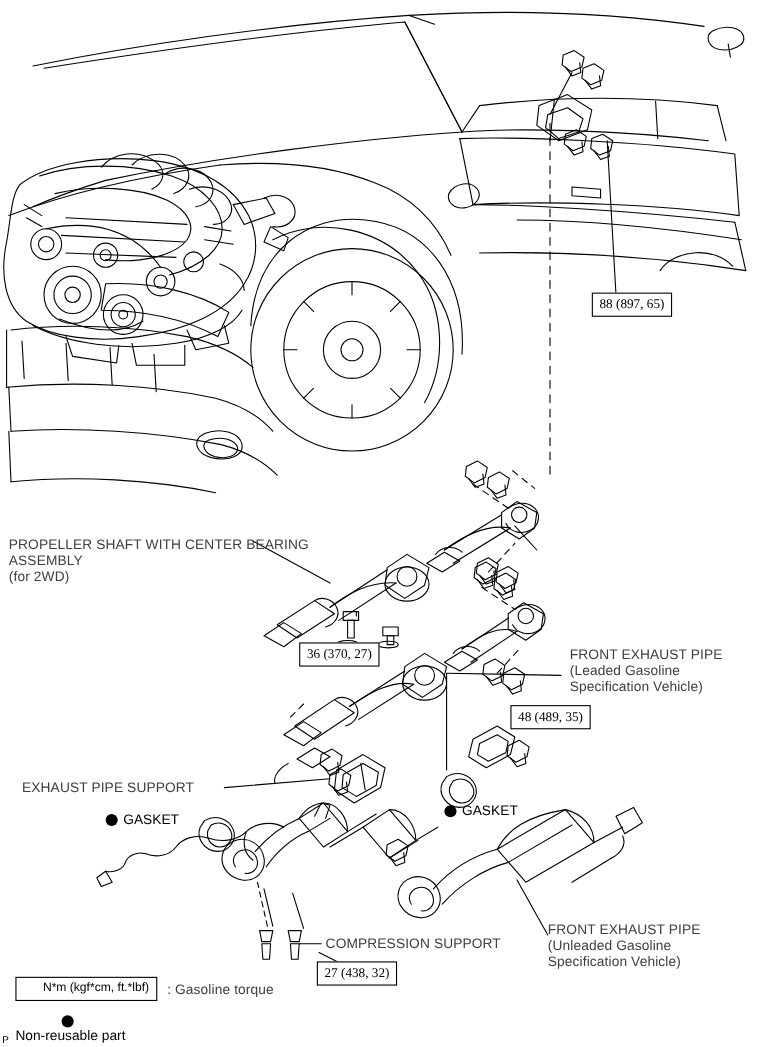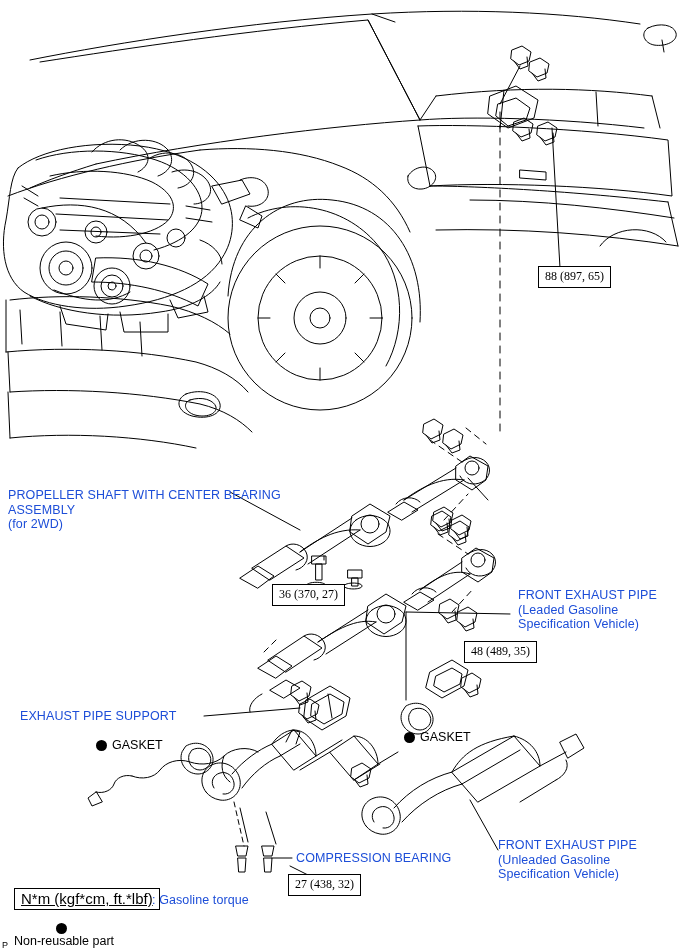--- a/index.html
+++ b/index.html
@@ -9,41 +9,40 @@
     color:#000000;
   }
   #stage{position:absolute;left:0;top:0;width:690px;height:952px;}
   svg.art{position:absolute;left:0;top:0;width:690px;height:952px;}
   .lbl{
     position:absolute;
     font-size:12.5px;
     line-height:14.5px;
     letter-spacing:.1px;
     white-space:pre;
-    color:#1d4ed8;
+    color:#404040;
   }
   .torque{
     position:absolute;
     border:1.3px solid #000;
     background:#fff;
     font-size:12px;
     line-height:13px;
     padding:3px 6px 4px 6px;
     white-space:pre;
     font-family:Liberation Serif, serif;
   }
   .legend-box{
     position:absolute;
     border:1.3px solid #000;
     background:#fff;
-    font-size:15px;
+    font-size:11px;
     line-height:13px;
-    padding:3px 6px 4px 6px;
+    padding:3px 6px 4px 24px;
     white-space:pre;
-    text-decoration:underline;
   }
   .bullet{
     display:inline-block;
     width:11px;height:11px;border-radius:50%;
     background:#000;
     vertical-align:-1px;
     margin-right:5px;
   }
   .row{position:absolute;display:flex;align-items:center;font-size:12.5px;white-space:pre;}
   .tiny{position:absolute;font-size:9px;color:#000;}
@@ -389,21 +388,21 @@
   <div class="row" style="left:96px; top:738px;">
     <span class="bullet"></span>
     <span>GASKET</span>
   </div>
 
   <div class="row" style="left:404px; top:730px;">
     <span class="bullet"></span>
     <span>GASKET</span>
   </div>
 
-  <div class="lbl" style="left:296px; top:851px;">COMPRESSION BEARING</div>
+  <div class="lbl" style="left:296px; top:851px;">COMPRESSION SUPPORT</div>
 
   <div class="torque" style="left:538px; top:266px;">88 (897, 65)</div>
   <div class="torque" style="left:272px; top:584px;">36 (370, 27)</div>
   <div class="torque" style="left:464px; top:641px;">48 (489, 35)</div>
   <div class="torque" style="left:288px; top:874px;">27 (438, 32)</div>
 
   <div class="legend-box" style="left:14px; top:888px;">N*m (kgf*cm, ft.*lbf)</div>
   <div class="lbl" style="left:152px; top:893px;">: Gasoline torque</div>
 
   <div class="row" style="left:14px; top:923px;flex-direction:column;">

